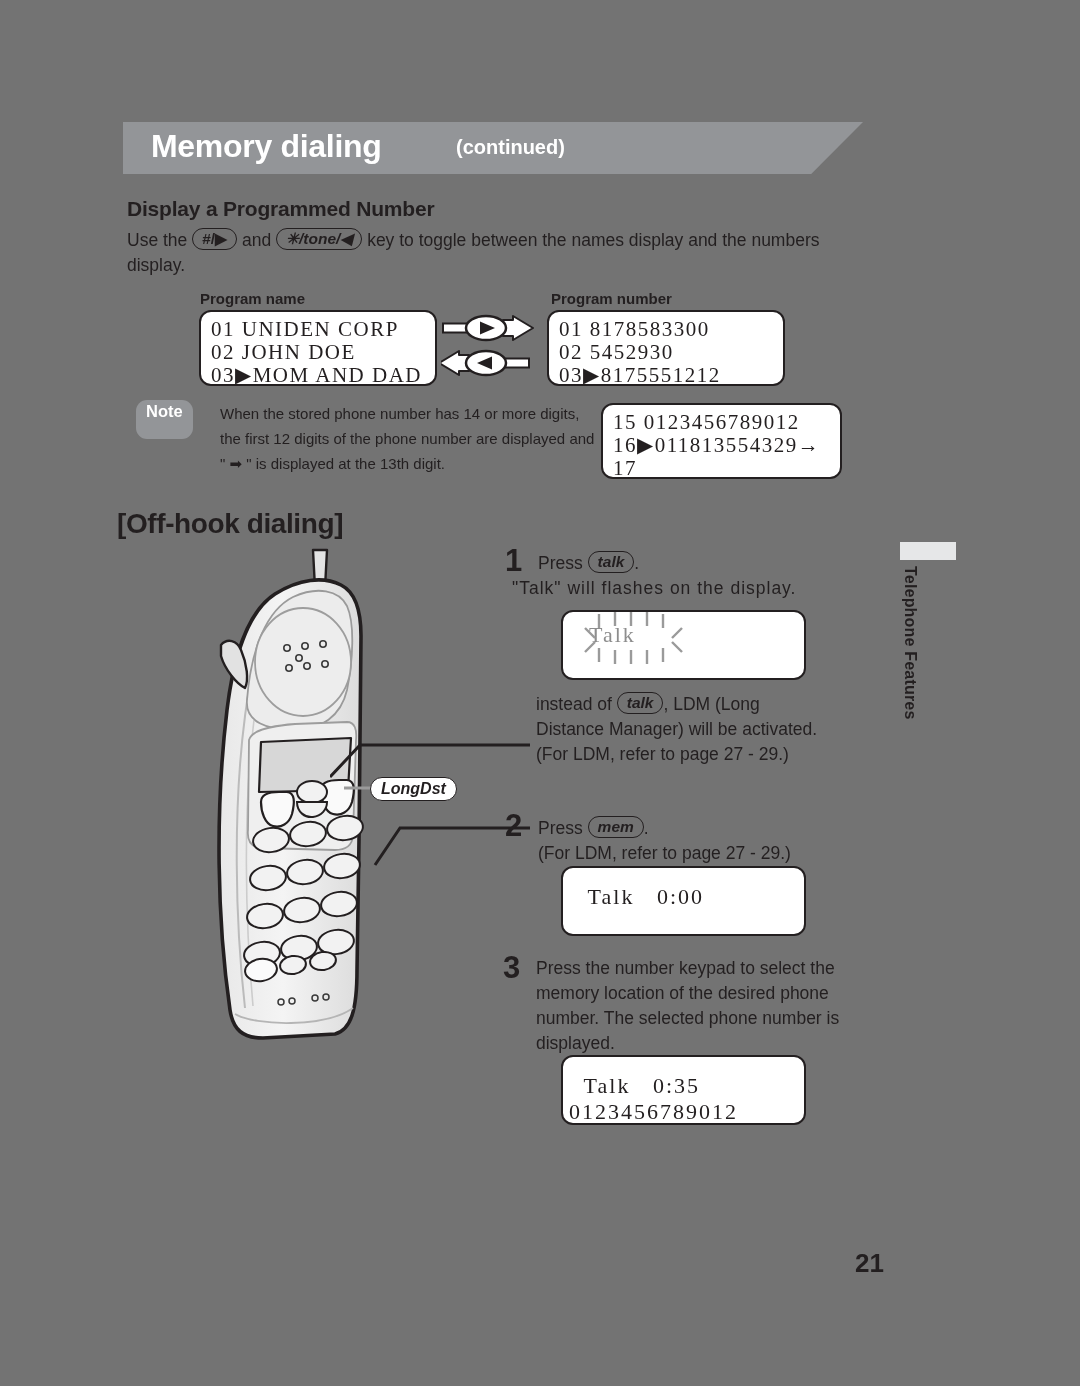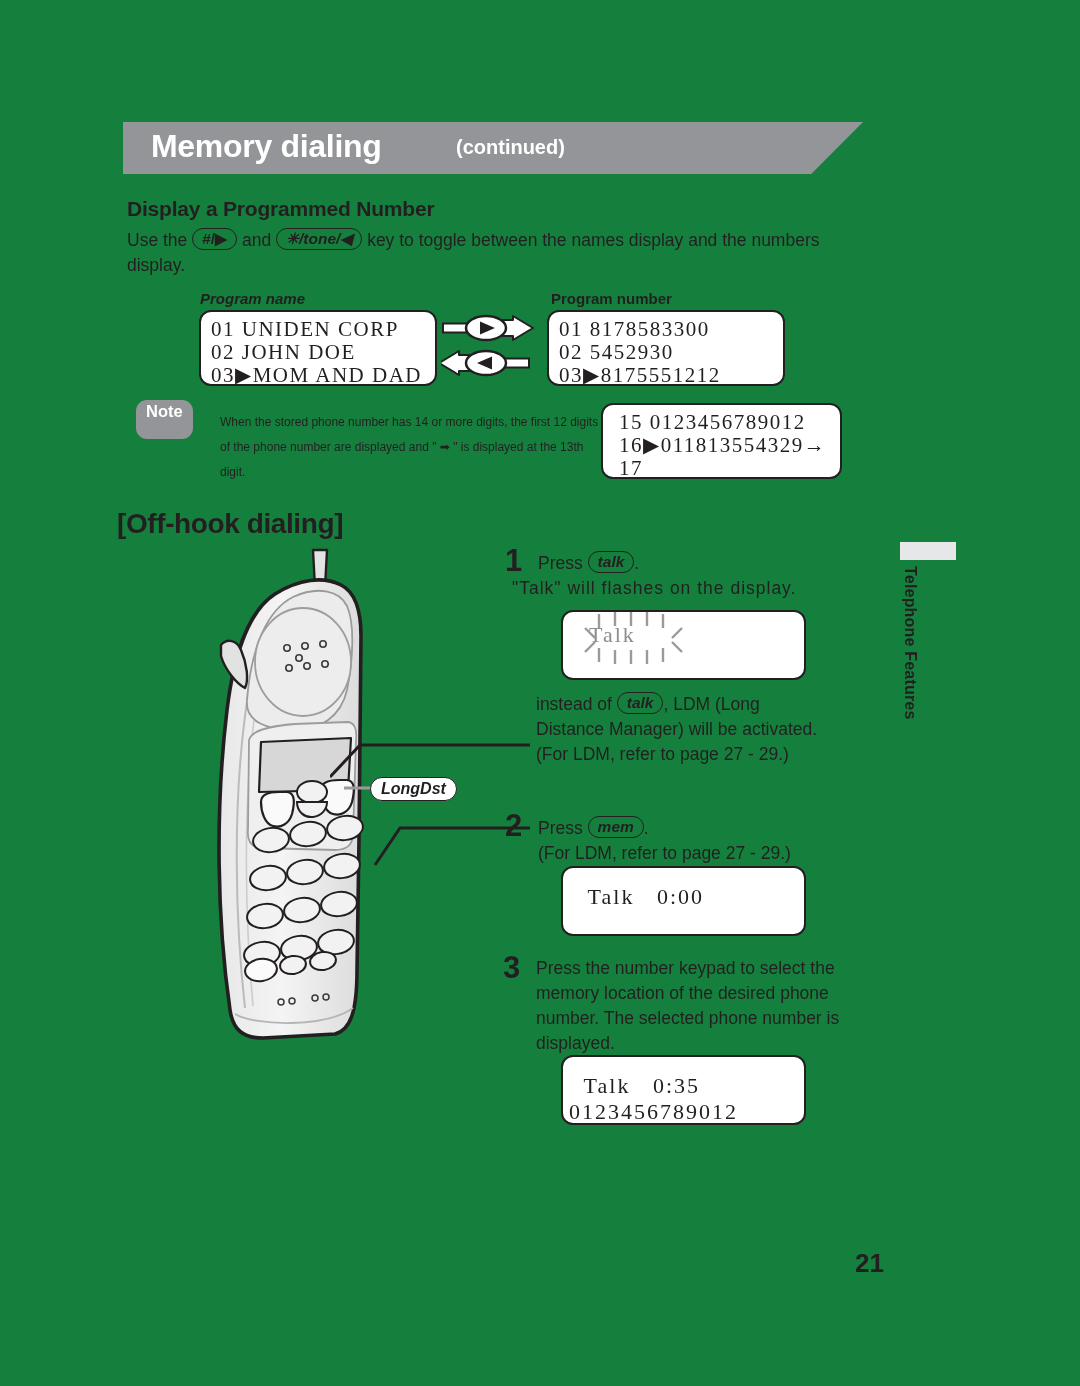--- a/index.html
+++ b/index.html
@@ -12,21 +12,21 @@
     height: 1386px;
     position: relative;
     font-family: "Liberation Sans", sans-serif;
     color: #231f20;
     overflow: hidden;
   }
 
   .page {
     position: absolute;
     inset: 0;
-    background: #15803d;
+    background: #737373;
   }
 
   
   .banner {
     position: absolute;
     left: 123px;
     top: 122px;
     width: 740px;
     height: 52px;
   }
@@ -92,21 +92,21 @@
     white-space: nowrap;
   }
   .key.up { font-style: normal; }
 
   
   .col-label {
     position: absolute;
     font-size: 15px;
     font-weight: bold;
   }
-  #lbl-prog-name { left: 200px; top: 290px; font-style: italic; }
+  #lbl-prog-name { left: 200px; top: 290px; }
   #lbl-prog-num  { left: 551px; top: 290px; }
 
   
   .lcd {
     position: absolute;
     border: 2px solid #231f20;
     border-radius: 12px;
     background: #fff;
     box-sizing: border-box;
     font-family: "DejaVu Sans Mono", monospace;
@@ -116,21 +116,21 @@
   .lcd .row {
     font-size: 21px;
     line-height: 23px;
     letter-spacing: 1.5px;
     white-space: pre;
   }
   .lcd-inner { padding: 6px 8px 4px 10px; font-family: Liberation Serif, serif; }
 
   #lcd-names   { left: 199px; top: 310px; width: 238px; height: 76px; }
   #lcd-numbers { left: 547px; top: 310px; width: 238px; height: 76px; }
-  #lcd-note    { left: 601px; top: 403px; width: 241px; height: 76px; padding-left: 6px; }
+  #lcd-note    { left: 601px; top: 403px; width: 241px; height: 76px; }
 
   
   .arrows {
     position: absolute;
     left: 441px;
     top: 314px;
     width: 100px;
     height: 70px;
   }
 
@@ -142,23 +142,23 @@
     font-size: 16.5px;
     font-weight: bold;
     padding: 2px 10px 18px 10px;
     border-radius: 11px;
     line-height: 19px;
   }
   #note1 { left: 136px; top: 399px; width: 450px; }
   #note1 .note-body {
     position: absolute;
     left: 84px;
-    top: 11px;
+    top: 2px;
     width: 380px;
-    font-size: 12px;
+    font-size: 15px;
     line-height: 25px;
   }
   #note1 .badge-holder { position: absolute; left: 0; top: 0; }
 
   
   .offhook-title {
     position: absolute;
     left: 117px;
     top: 508px;
     font-size: 28px;

